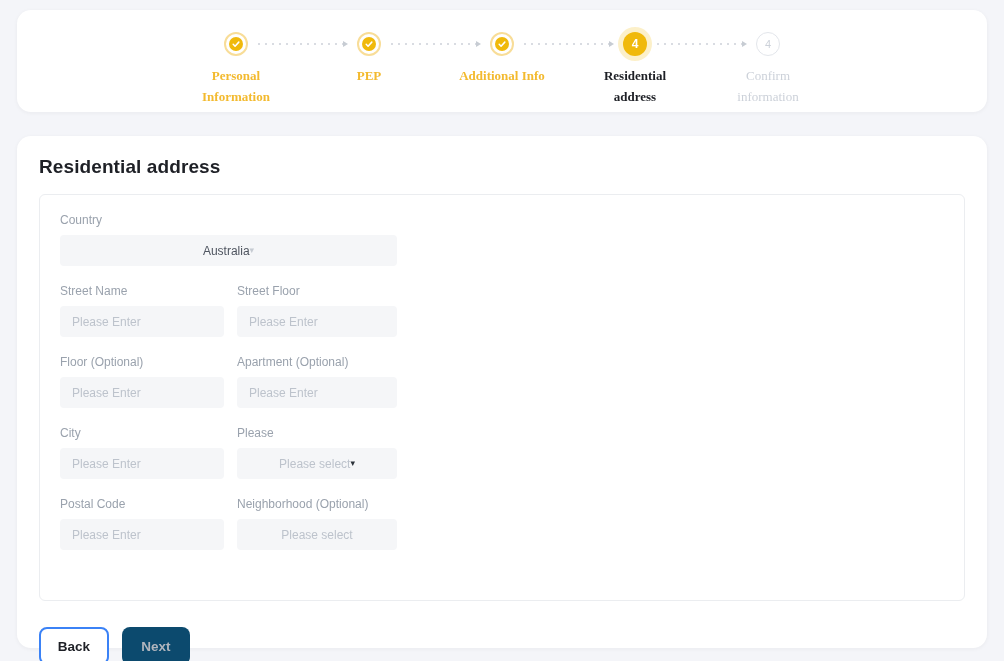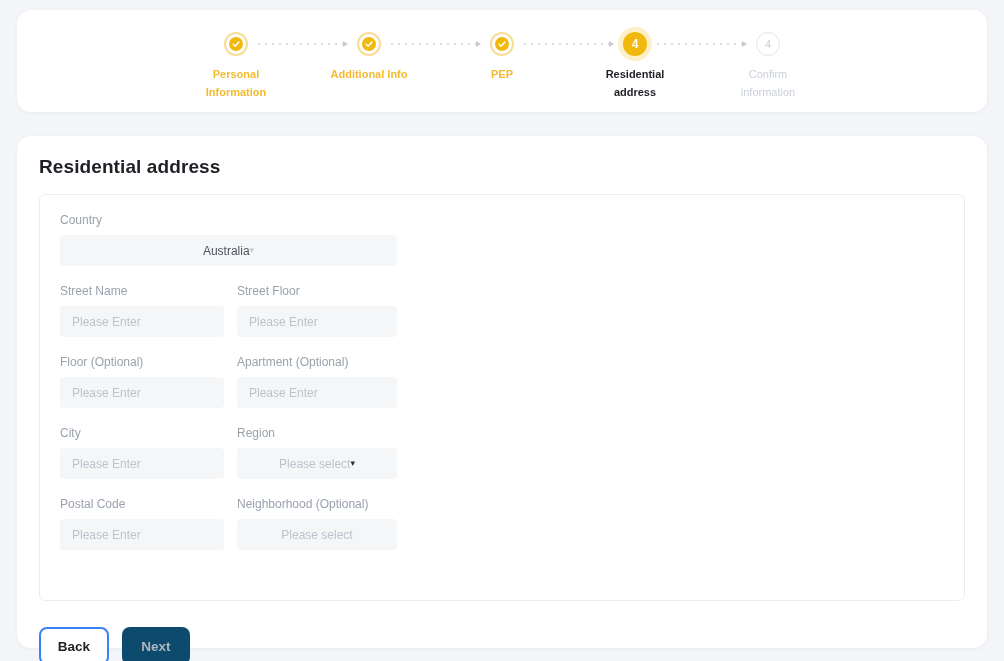--- a/index.html
+++ b/index.html
@@ -76,22 +76,23 @@
     border-radius: 50%;
     border: 1px solid #e3e6eb;
     background: #ffffff;
     color: #ccd1d9;
     font-size: 11px; font-weight: 400;
     line-height: 22px;
   }
   .step-label {
     margin: 10px auto 0;
     width: 92px;
-    font-size: 11px;
+    font-size: 13px;
     line-height: 1.6;
+    font-family: Liberation Serif, serif;
   }
   .step-label.done { color: #f3ba2f; font-weight: 600; }
   .step-label.active { color: #1e2026; font-weight: 700; }
   .step-label.upcoming { color: #ccd1d9; font-weight: 400; }
 
   
   .form-card {
     margin: 24px 17px 0;
     height: 512px;
     padding: 20px 22px 19px;
@@ -195,35 +196,35 @@
       <div class="step-icon-row">
         <span class="circle-done">
           <span class="disc">
             <svg width="10" height="10" viewBox="0 0 16 16">
                 <path d="M3.5 8.5l3 3L12.5 5" stroke="#ffffff" stroke-width="2.4" fill="none" stroke-linecap="round" stroke-linejoin="round"></path>
               </svg>
           </span>
         </span>
       </div>
       <div class="connector"></div>
-      <div class="step-label done">Additional Info</div>
+      <div class="step-label done">PEP</div>
     </div>
 
     <div class="step">
       <div class="step-icon-row">
         <span class="circle-done">
           <span class="disc">
             <svg width="10" height="10" viewBox="0 0 16 16">
                 <path d="M3.5 8.5l3 3L12.5 5" stroke="#ffffff" stroke-width="2.4" fill="none" stroke-linecap="round" stroke-linejoin="round"></path>
               </svg>
           </span>
         </span>
       </div>
       <div class="connector"></div>
-      <div class="step-label done">PEP</div>
+      <div class="step-label done">Additional Info</div>
     </div>
 
     <div class="step">
       <div class="step-icon-row">
         <span class="circle-active">4</span>
       </div>
       <div class="connector"></div>
       <div class="step-label active">Residential address</div>
     </div>
 
@@ -271,21 +272,21 @@
         <input class="f-input" type="text" placeholder="Please Enter" style="">
       </div>
     </div>
 
     <div class="row grid2">
       <div>
         <label class="f-label">City</label>
         <input class="f-input" type="text" placeholder="Please Enter" style="">
       </div>
       <div>
-        <label class="f-label">Region</label>
+        <label class="f-label">Please</label>
         <div class="f-select">
           <span class="ph">Please select</span>
           <span class="caret dark">▾</span>
         </div>
       </div>
     </div>
 
     <div class="row grid2">
       <div>
         <label class="f-label">Postal Code</label>

